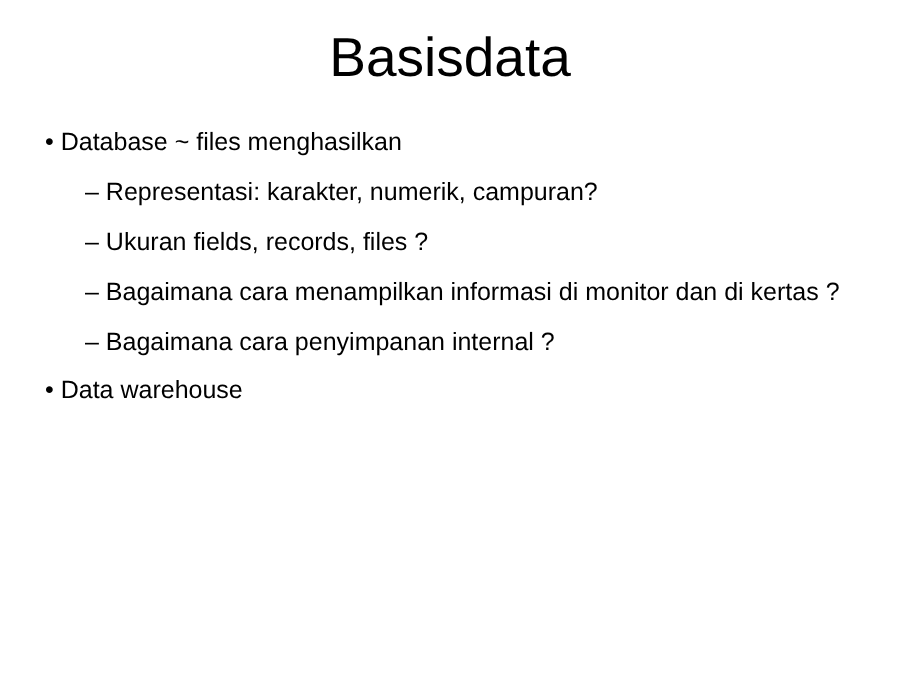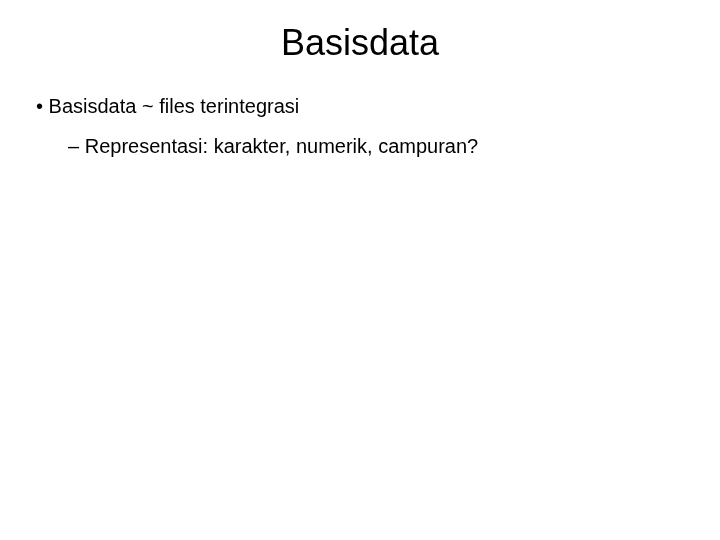--- a/index.html
+++ b/index.html
@@ -11,21 +11,21 @@
     font-family: Arial, Helvetica, sans-serif;
     color: #000000;
   }
   .slide {
     width: 720px;
     height: 540px;
     position: relative;
     box-sizing: border-box;
   }
   .title {
-    font-size: 36px;
+    font-size: 44px;
     font-weight: normal;
     text-align: center;
     margin: 0;
     padding-top: 22px;
     padding-bottom: 30px;
   }
   .body {
     padding: 0 36px 0 36px;
     font-size: 20px;
     line-height: 1.2;
@@ -50,21 +50,25 @@
     content: "– ";
   }
 </style>
 </head>
 <body>
 
 <div class="slide">
   <h1 class="title">Basisdata</h1>
   <div class="body" id="body">
       <div class="group">
-        <p class="b1 bullet-dot"><span>Basisdata ~  files terintegrasi</span></p>
+        <p class="b1 bullet-dot"><span>Database ~  files menghasilkan</span></p>
       </div>
       <div class="group">
         <p class="b2 bullet-dash"><span>Representasi: karakter, numerik, campuran?</span></p>
+        <p class="b2 bullet-dash"><span>Ukuran fields, records, files ?</span></p>
+        <p class="b2 bullet-dash"><span>Bagaimana cara menampilkan informasi di monitor dan di kertas ?</span></p>
+        <p class="b2 bullet-dash"><span>Bagaimana cara penyimpanan internal ?</span></p>
       </div>
       <div class="group">
+        <p class="b1 bullet-dot"><span>Data warehouse</span></p>
       </div>
     </div>
 </div>
 
 </body></html>

